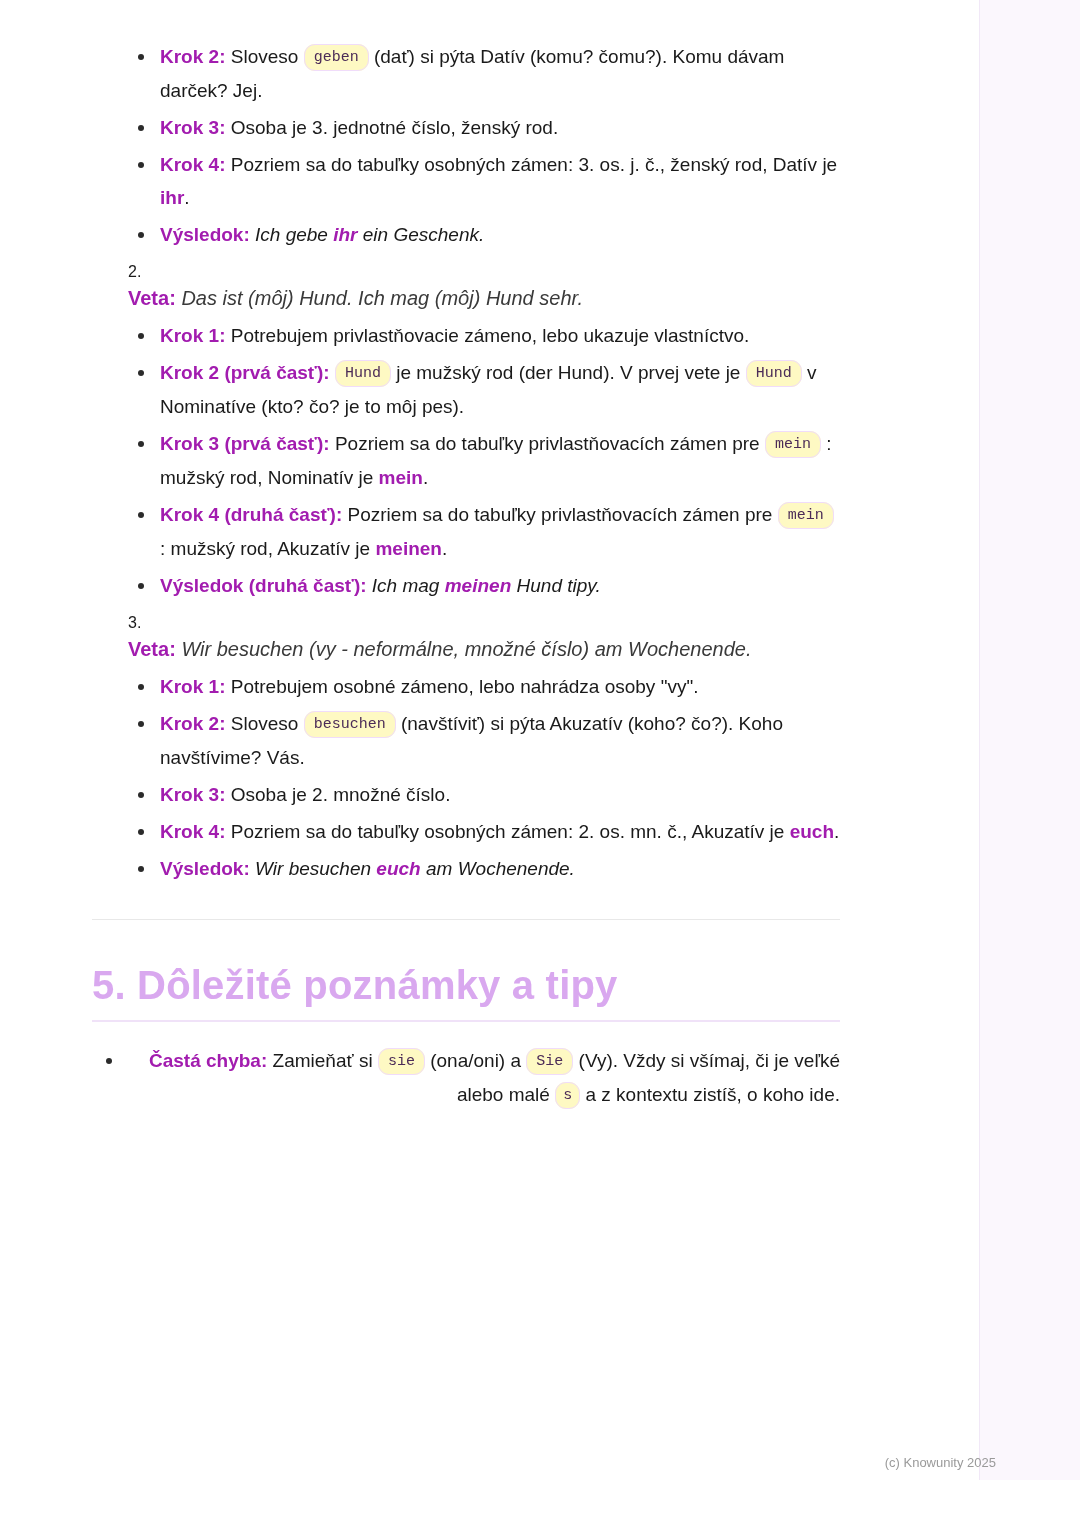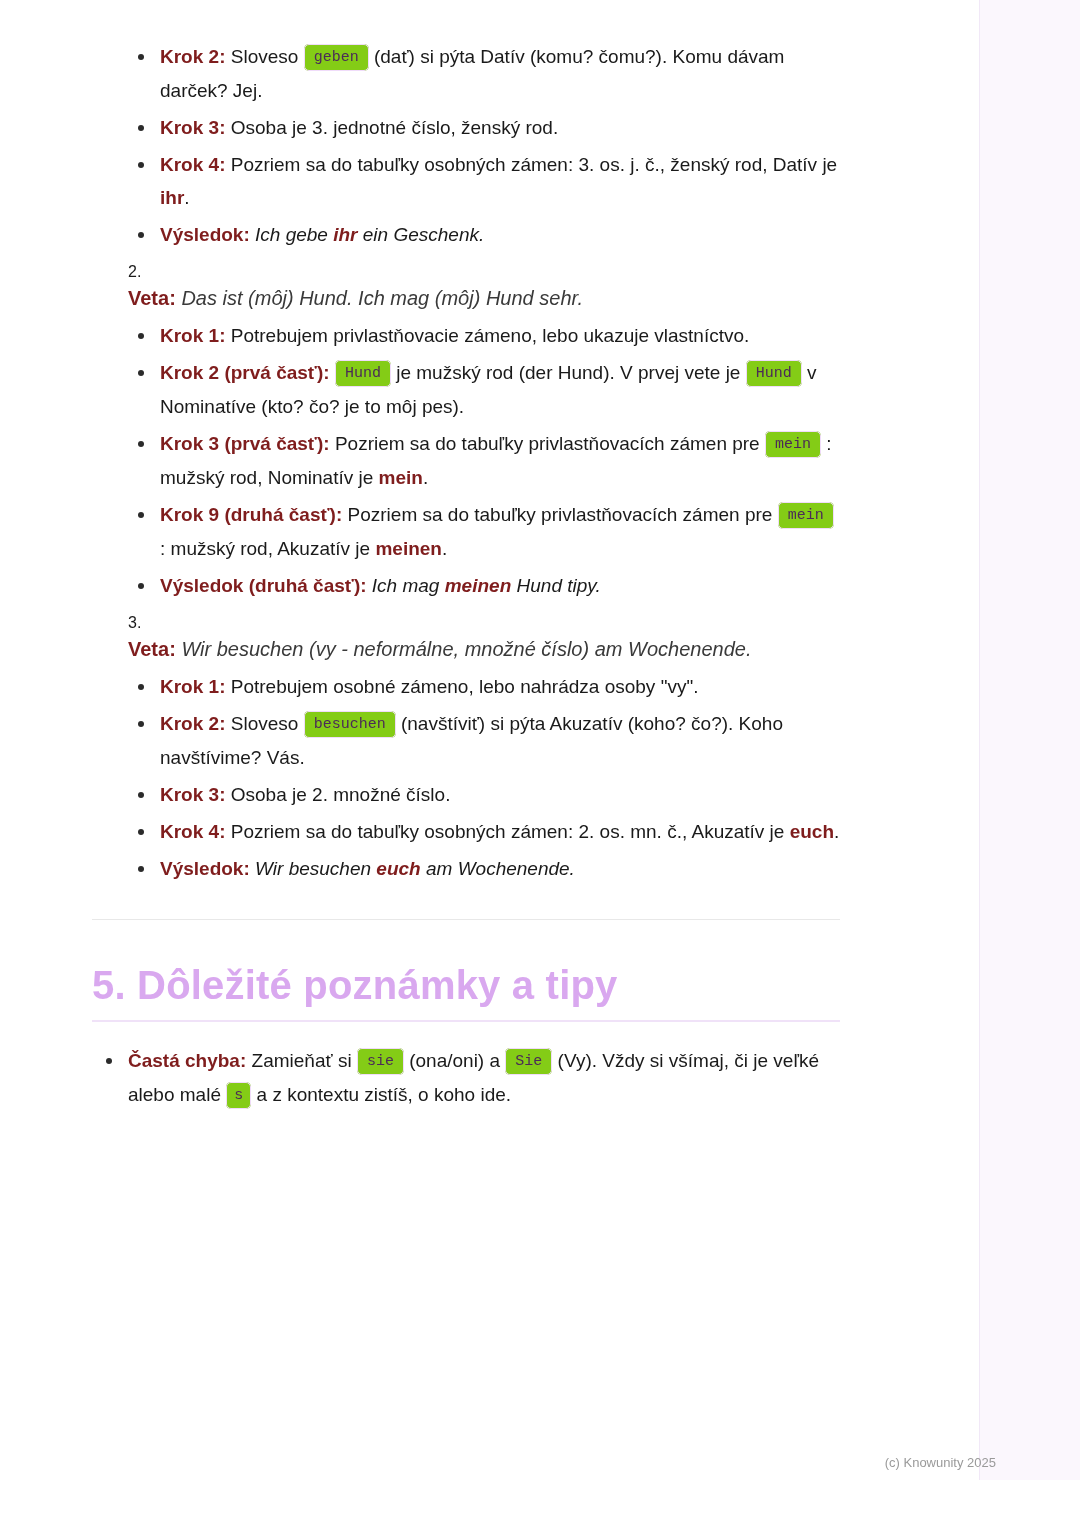--- a/index.html
+++ b/index.html
@@ -83,41 +83,42 @@
     list-style: none;
     margin: 0;
     padding: 0 0 0 14px;
   }
   ul.notes > li {
     position: relative;
     font-size: 19px;
     line-height: 33px;
     margin-bottom: 4px;
     padding-left: 22px;
+    text-align: right;
   }
   ul.notes > li::before {
     content: "";
     position: absolute;
     left: 0;
     top: 14px;
     width: 6px;
     height: 6px;
     border-radius: 50%;
     background: #2b2b2b;
   }
 
-  b, strong { font-weight: bold; color: #7f1d1d; }
+  b, strong { font-weight: bold; color: #a21caf; }
   em, i { font-style: italic; }
 
   code.kw {
     font-family: "Liberation Mono", monospace;
     font-size: 15px;
-    background: #84cc16;
+    background: #fef9c3;
     border: 1px solid #f0dcfa;
-    border-radius: 5px;
+    border-radius: 11px;
     padding: 4px 9px;
     color: #4b2b57;
     white-space: nowrap;
     vertical-align: 2px;
   }
   code.kw.tiny { padding: 4px 7px; }
 
   hr.sep {
     border: none;
     border-top: 1px solid #e8e8e8;
@@ -199,21 +200,21 @@
         <span>v Nominatíve (kto? čo? je to môj pes).</span>
       </li>
       <li>
         <b>Krok 3 (prvá časť):</b>
         <span>Pozriem sa do tabuľky privlastňovacích zámen pre</span>
         <code class="kw">mein</code>
         <span>: mužský rod, Nominatív je</span>
         <b>mein</b><span>.</span>
       </li>
       <li>
-        <b>Krok 9 (druhá časť):</b>
+        <b>Krok 4 (druhá časť):</b>
         <span>Pozriem sa do tabuľky privlastňovacích zámen pre</span>
         <code class="kw">mein</code>
         <span>: mužský rod, Akuzatív je</span>
         <b>meinen</b><span>.</span>
       </li>
       <li>
         <b>Výsledok (druhá časť):</b>
         <i>Ich mag</i>
         <b><i>meinen</i></b>
         <i>Hund tipy.</i>

